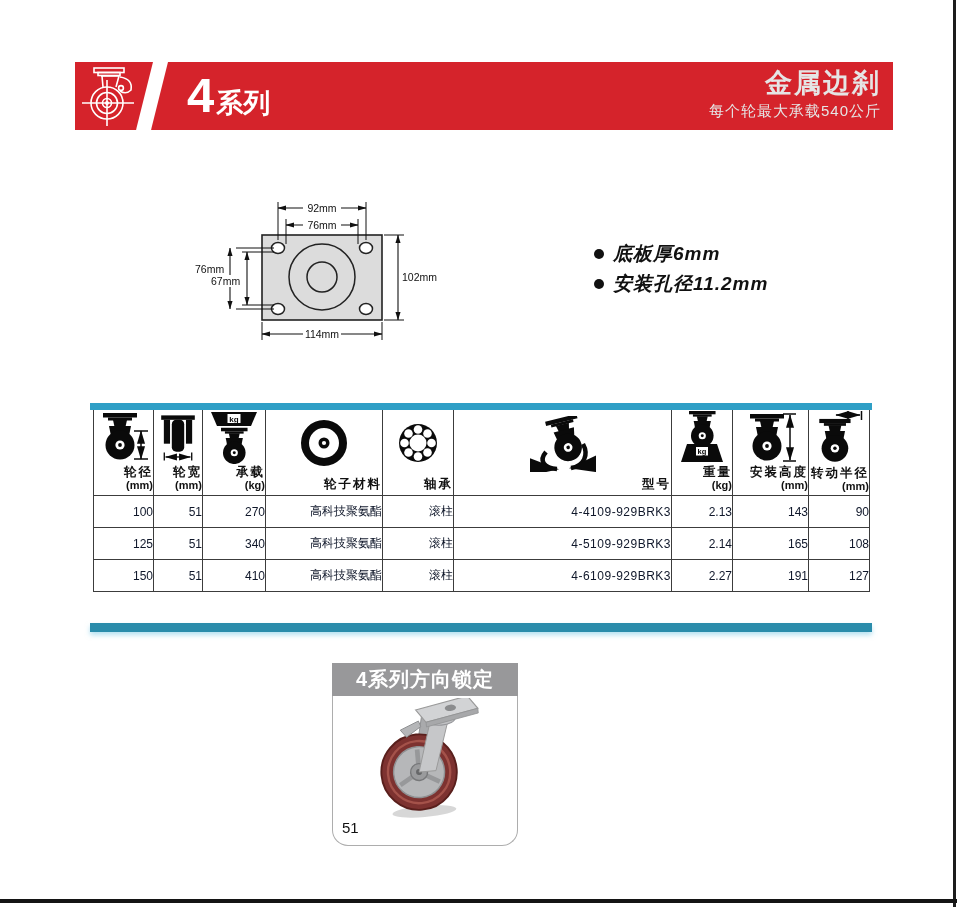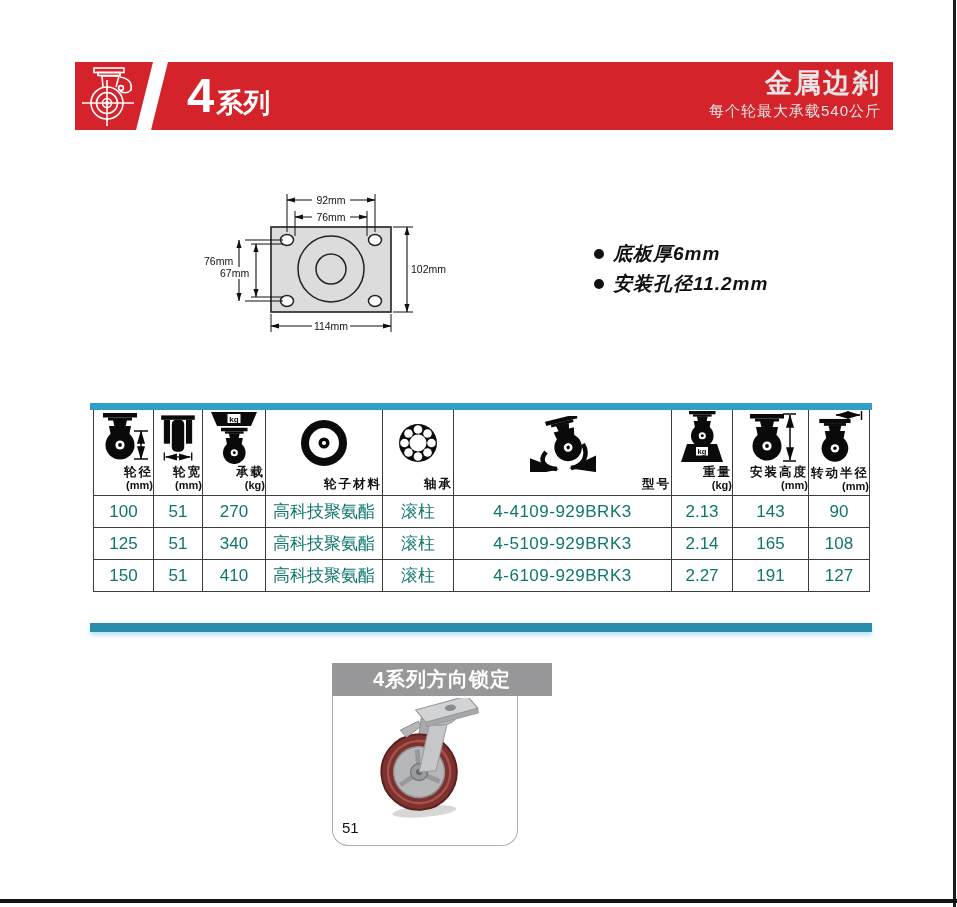--- a/index.html
+++ b/index.html
@@ -11,41 +11,41 @@
   .banner-icon{position:absolute;left:3px;top:2px;}
   .slash{position:absolute;left:78px;top:0;width:15px;height:68px;background:#ffffff;transform:skewX(-14deg);transform-origin:0 0;}
   .series-wrap{position:absolute;left:112px;top:5px;display:flex;align-items:baseline;color:#fff;}
   .series-num{font-size:49px;font-weight:bold;line-height:56px;}
   .series-suffix{font-size:27px;font-weight:bold;margin-left:2px;margin-top:18px;}
   .banner-right{position:absolute;right:12px;top:6px;text-align:right;color:#e5e5e5;}
   .banner-right .t1{font-size:27px;font-weight:bold;letter-spacing:2px;line-height:30px;}
   .banner-right .t2{font-size:15px;letter-spacing:1px;margin-top:4px;}
 
   
-  .drawing{position:absolute;left:190px;top:178px;margin-left:9px;}
+  .drawing{position:absolute;left:190px;top:186px;}
   .notes{position:absolute;left:594px;top:239px;font-style:italic;}
   .note-item{display:flex;align-items:center;height:30px;}
   .note-dot{width:10px;height:10px;border-radius:50%;background:#111;margin-right:9px;flex:0 0 auto;}
   .note-text{font-size:19px;font-weight:bold;letter-spacing:1px;}
 
   
   .teal-top{position:absolute;left:90px;top:403px;width:782px;height:7px;background:#2f9fc6;}
   .teal-bottom{position:absolute;left:90px;top:623px;width:782px;height:9px;background:#2a8cab;box-shadow:0 3px 5px rgba(120,200,230,.55);}
   table.spec{position:absolute;left:93px;top:410px;width:776px;border-collapse:collapse;table-layout:fixed;}
   table.spec td,table.spec th{border:1px solid #3c3c3c;padding:0;text-align:center;vertical-align:middle;}
   table.spec th{border-top:none;height:85px;}
-  table.spec td{height:31px;font-size:17px;color:#0f766e;}
+  table.spec td{height:31px;font-size:12px;color:#0f172a;text-align:right;}
   .hcell{display:flex;flex-direction:column;align-items:flex-end;justify-content:flex-end;height:85px;padding-bottom:3px;box-sizing:border-box;}
   .hicon-box{flex:1 1 auto;display:flex;align-items:center;justify-content:center;width:100%;}
   .hlabel{font-size:12.5px;font-weight:bold;letter-spacing:2px;line-height:14px;}
   .hunit{font-size:11px;font-weight:bold;line-height:13px;min-height:1px;}
   .model-cell{letter-spacing:.5px;margin-top:13px;}
 
   
-  .card-header{position:absolute;left:332px;top:663px;width:220px;height:33px;background:#98989a;display:flex;align-items:center;justify-content:center;}
+  .card-header{position:absolute;left:332px;top:663px;width:186px;height:33px;background:#98989a;display:flex;align-items:center;justify-content:center;}
   .card-header span{color:#fff;font-size:20px;font-weight:bold;letter-spacing:1px;}
   .card{position:absolute;left:332px;top:696px;width:186px;height:150px;background:#fff;border:1.5px solid #adadad;border-top:none;border-radius:0 0 16px 16px;box-sizing:border-box;}
   .card-photo{position:absolute;left:16px;top:2px;}
   .card-num{position:absolute;left:9px;bottom:9px;font-size:15px;color:#111;}
 
   
   .edge-right{position:absolute;left:953px;top:0;width:3px;height:907px;background:#1c1c1c;}
   .edge-bottom{position:absolute;left:0;top:899px;width:957px;height:4px;background:#141414;}
 
   svg{display:block;}

